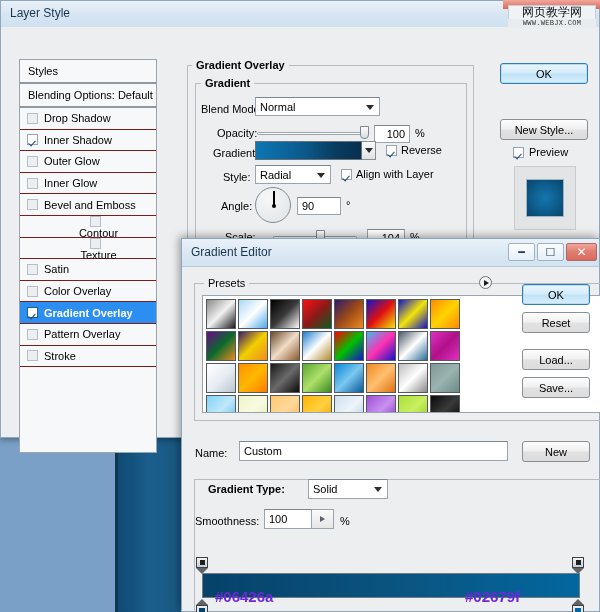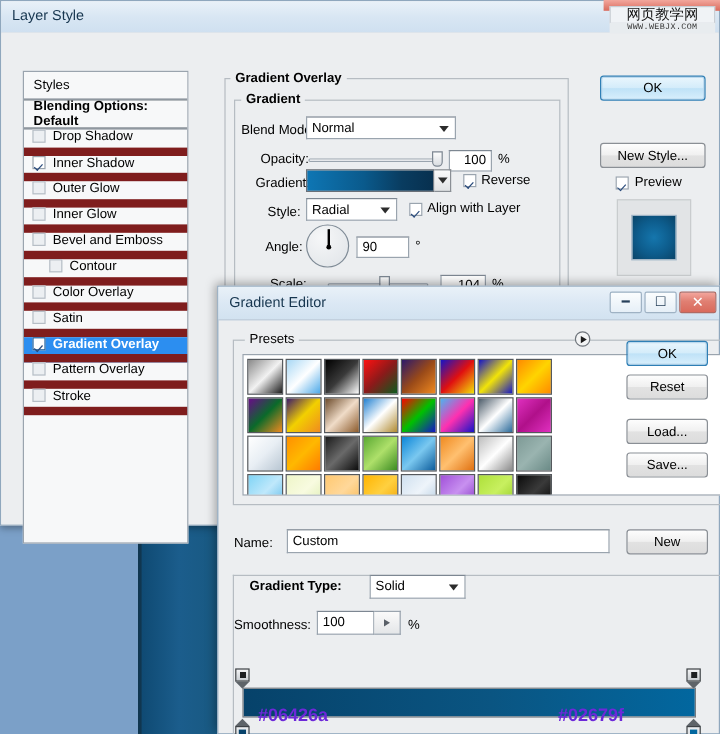--- a/index.html
+++ b/index.html
@@ -57,25 +57,25 @@
      border-bottom:1px solid #b8c9da;}
   #ls-title{position:absolute;left:9px;top:5px;font-size:12px;color:#17364f;}
   #ls-body{position:absolute;left:0;top:26px;width:598px;height:410px;background:#eceef0;}
 
   
   #styles-panel{position:absolute;left:18px;top:32px;width:138px;height:394px;
      background:#f7f8f9;border:1px solid #9aa4ae;box-sizing:border-box;}
   #styles-head{height:24px;border-bottom:2px solid #8f979f;display:flex;align-items:center;
      padding-left:8px;font-size:11px;background:#f7f8f9;box-sizing:border-box;}
   #blend-row{height:24px;border-bottom:2px solid #8f979f;display:flex;align-items:center;
-     padding-left:8px;font-size:11px;background:#f7f8f9;box-sizing:border-box;font-weight:bold;}
-  .style-row{height:21.6px;display:flex;align-items:flex-start;padding-left:7px;
-     border-bottom:7px solid #7f1d1d;box-sizing:border-box;}
+     padding-left:8px;font-size:11px;background:#f7f8f9;box-sizing:border-box;}
+  .style-row{height:21.6px;display:flex;align-items:center;padding-left:7px;
+     border-bottom:1px solid #7f1d1d;box-sizing:border-box;}
   .style-row .chk{margin-right:6px;flex:0 0 auto;}
-  .style-row.indent{padding-left:21px;}
+  .style-row.indent{padding-left:21px;flex-direction:column;}
   .style-row.sel{background:#2c8ef0;color:#fff;font-weight:bold;}
   .style-row.sel .chk{background:#fff;border-color:#1b5f9f;}
 
   
   #go-group{left:186px;top:38px;width:287px;height:182px;background:#eceef0;}
   #go-title{left:191px;top:32px;}
   #grad-group{left:194px;top:56px;width:272px;height:157px;}
   #grad-title{left:200px;top:50px;}
 
   .frow{position:absolute;font-size:11px;}
@@ -222,27 +222,31 @@
             <span>Inner Glow</span>
           </div>
           <div class="style-row">
             <span class="chk grey"></span>
             <span>Bevel and Emboss</span>
           </div>
           <div class="style-row indent">
             <span class="chk grey"></span>
             <span>Contour</span>
           </div>
+          <div class="style-row indent">
+            <span class="chk grey"></span>
+            <span>Texture</span>
+          </div>
+          <div class="style-row">
+            <span class="chk grey"></span>
+            <span>Satin</span>
+          </div>
           <div class="style-row">
             <span class="chk grey"></span>
             <span>Color Overlay</span>
-          </div>
-          <div class="style-row">
-            <span class="chk grey"></span>
-            <span>Satin</span>
           </div>
           <div class="style-row sel">
             <span class="chk on"></span>
             <span>Gradient Overlay</span>
           </div>
           <div class="style-row">
             <span class="chk grey"></span>
             <span>Pattern Overlay</span>
           </div>
           <div class="style-row">

